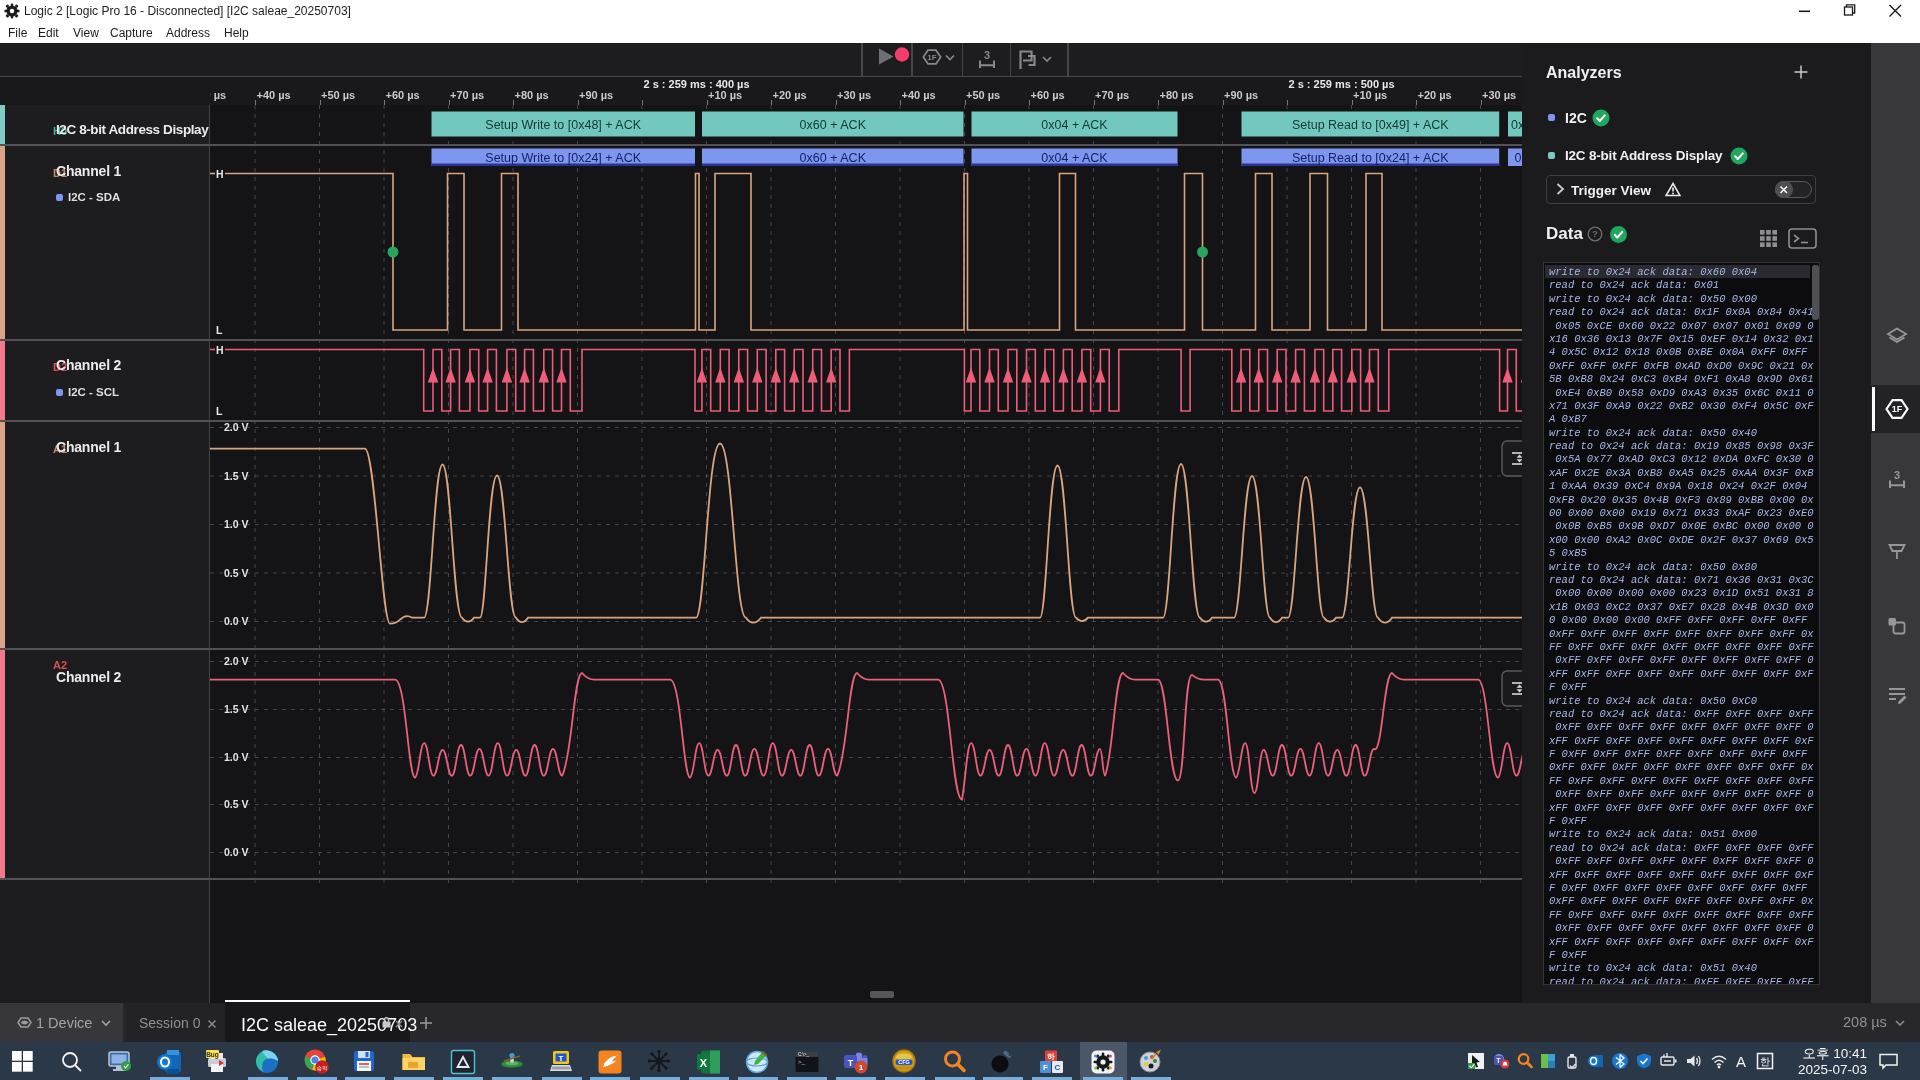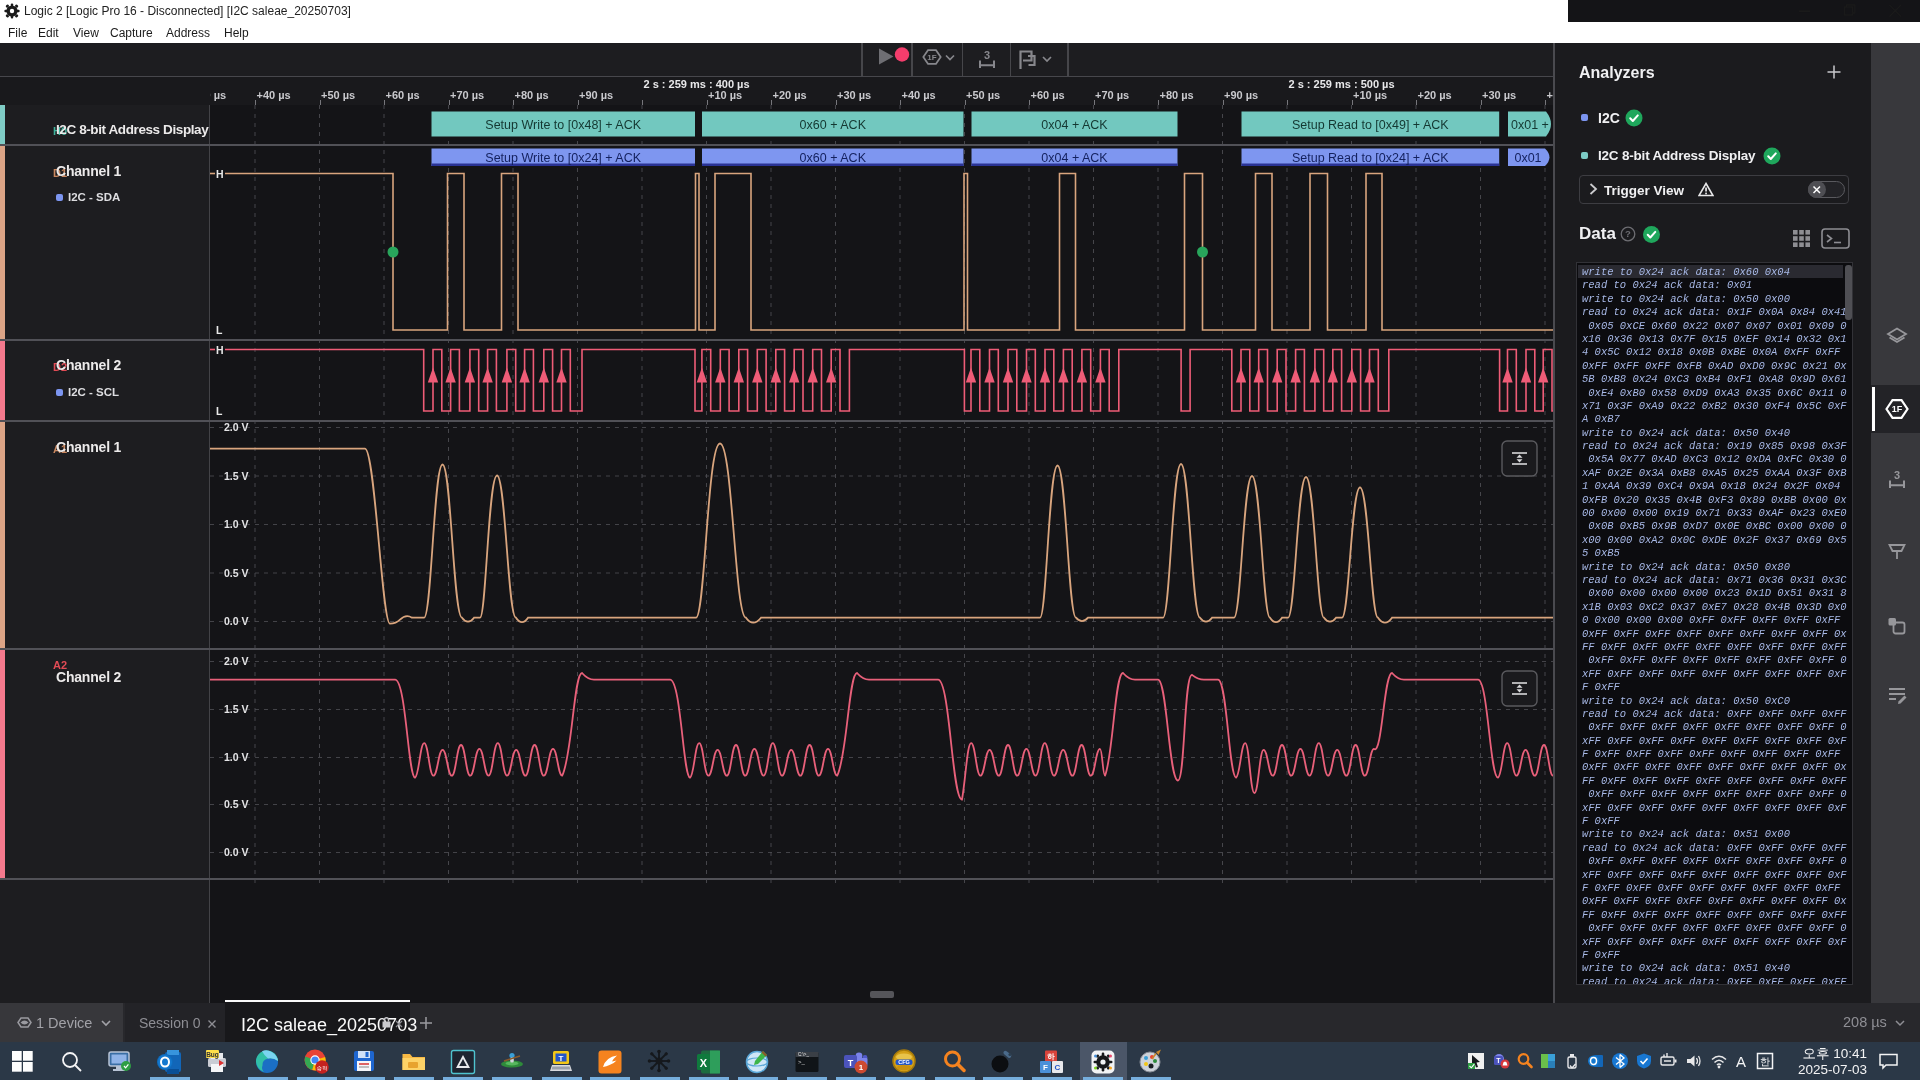--- a/index.html
+++ b/index.html
@@ -1,35 +1,35 @@
 <!DOCTYPE html>
 <html><head><meta charset="utf-8"><title>Logic 2</title><style>
 *{margin:0;padding:0;box-sizing:border-box;}
 html,body{width:1920px;height:1080px;overflow:hidden;background:#141417;font-family:"Liberation Sans",sans-serif;}
 .abs{position:absolute;}
-#titlebar{position:absolute;left:0;top:0;width:1568px;height:22px;background:#ffffff;}
+#titlebar{position:absolute;left:0;top:0;width:1920px;height:22px;background:#ffffff;}
 #titlebar .t{position:absolute;left:24px;top:4px;font-size:12px;color:#222;}
 #menubar{position:absolute;left:0;top:22px;width:1920px;height:21px;background:#ffffff;}
 .mi{position:absolute;top:4px;font-size:12px;color:#1b1b1b;}
 #app{position:absolute;left:0;top:43px;width:1920px;height:960px;background:#1b1b1e;}
 #toolbar{position:absolute;left:0;top:0;width:1553px;height:34px;background:#1d1d20;border-bottom:1.5px solid #47474c;}
 .tsep{position:absolute;top:0;width:1.5px;height:33px;background:#46464a;}
 #ruler{position:absolute;left:0;top:34px;width:1553px;height:28px;background:#19191c;}
 .rlab{position:absolute;top:11.5px;font-size:11px;font-weight:bold;color:#c9c9cd;white-space:nowrap;}
 .rmaj{position:absolute;top:0.5px;font-size:11px;font-weight:bold;color:#e8e8ea;white-space:nowrap;}
 .rtick{position:absolute;top:23px;width:1px;height:5px;background:#77777c;}
 #rows{position:absolute;left:0;top:62px;width:1553px;height:898px;background:#141417;overflow:hidden;}
 .lpanel{position:absolute;left:0;width:210px;background:#1d1d20;border-right:1.5px solid #434347;}
 .rowsep{position:absolute;left:0;width:1553px;height:2px;background:#515157;}
 .cbar{position:absolute;left:0;width:5px;}
 .chname{position:absolute;left:56px;font-size:14px;font-weight:bold;color:#eceaea;letter-spacing:-0.2px;}
 .chid{position:absolute;left:17px;font-size:11px;font-weight:bold;margin-left:36px;}
 .subrow{position:absolute;left:68px;font-size:11.5px;font-weight:bold;color:#dddde0;}
 .bullet{position:absolute;width:7px;height:7px;border-radius:2px;}
-#sidebar{position:absolute;left:1555px;top:0;width:316px;height:960px;background:#1b1b1e;}
+#sidebar{position:absolute;left:1522px;top:0;width:316px;height:960px;background:#1b1b1e;}
 #strip{position:absolute;left:1871px;top:0;width:49px;height:960px;background:#38383c;}
 #statusbar{position:absolute;left:0;top:1003px;width:1920px;height:39px;background:#28282c;}
 #taskbar{position:absolute;left:0;top:1042px;width:1920px;height:38px;background:#2b3847;}
 .dtline{height:13.4px;font-family:"Liberation Mono",monospace;font-size:10.5px;color:#a7b8e6;white-space:pre;}
 </style></head><body>
 <div id="titlebar">
 <svg class="abs" style="left:4px;top:3px" width="16" height="16" viewBox="0 0 16 16">
       <g fill="#1b1b1b">
         <rect x="6.8" y="0.4" width="2.4" height="3.2" rx="1"></rect>
         <rect x="6.8" y="12.4" width="2.4" height="3.2" rx="1"></rect>

